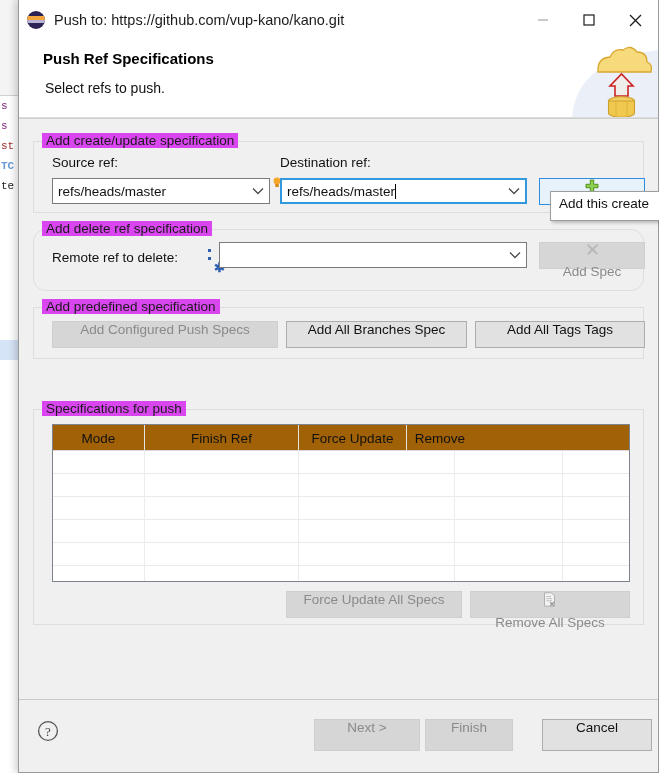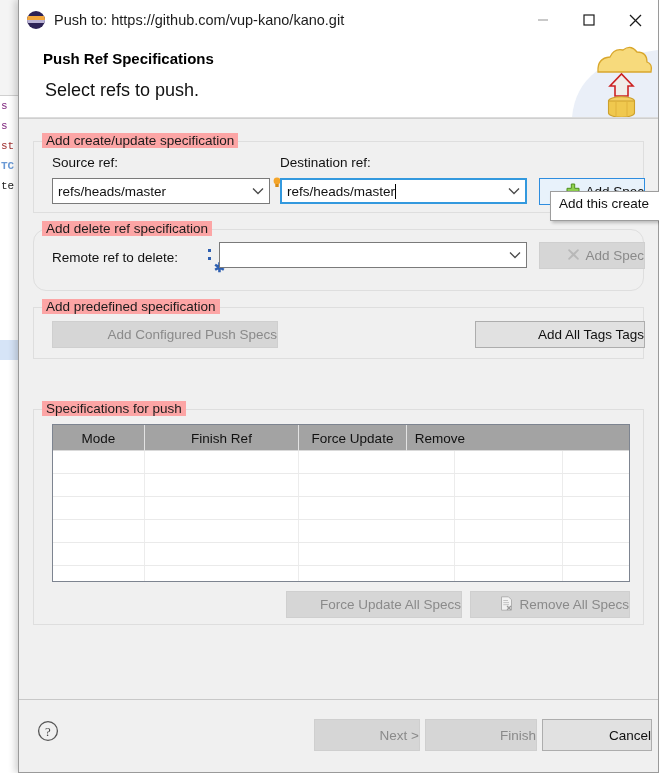--- a/index.html
+++ b/index.html
@@ -79,21 +79,21 @@
     position: relative;
     border-bottom: 1px solid #dcdcdc;
     overflow: hidden;
   }
   #banner-title {
     position: absolute; left: 24px; top: 10px;
     font-size: 15px; font-weight: bold; color: #000;
   }
   #banner-sub {
     position: absolute; left: 26px; top: 40px;
-    font-size: 18px; color: #111;
+    font-size: 14px; color: #111;
   }
   #banner-art {
     position: absolute; right: 0; top: 0; width: 128px; height: 78px;
   }
 
   
   #content {
     position: absolute; left: 0; top: 118px;
     width: 639px; height: 580px;
     background: #f0f0f0;
@@ -102,21 +102,21 @@
 
   
   .group {
     position: absolute;
     border: 1px solid #dedede;
     background: transparent;
   }
   .group > .glabel {
     position: absolute;
     top: -9px; left: 8px;
-    background: #fca5a5;
+    background: #d946ef;
     padding: 0 4px;
     font-size: 13.5px; color: #1b1b1b;
     white-space: nowrap;
   }
 
   .flabel { font-size: 13.5px; color: #111; position: absolute; }
 
   
   .combo {
     position: absolute;
@@ -141,24 +141,25 @@
     display: inline-block; width: 1px; height: 15px;
     background: #000; vertical-align: -3px; margin-left: 0px;
   }
 
   
   .btn {
     position: absolute;
     background: #e1e1e1;
     border: 1px solid #adadad;
     font-size: 13.5px; color: #111;
-    display: flex; align-items: center; justify-content: flex-end;
+    display: flex; align-items: center; justify-content: flex-start;
     gap: 5px;
     white-space: nowrap;
     cursor: default;
+    flex-direction: column;
   }
   .btn.primary {
     background: #e8f2fb; border: 1px solid #2e8ddf;
   }
   .btn.disabled { color: #8a8a8a; background: #d6d6d6; border: 1px solid #cfcfcf; }
   .btn.plain { background: #e1e1e1; border: 1px solid #adadad; }
 
   
   .bulb { position: absolute; width: 8px; height: 11px; }
   .star { position: absolute; font-size: 13px; color: #2e5fb0; font-weight: bold; }
@@ -177,21 +178,21 @@
     overflow: hidden;
   }
 
   
   #spec-table {
     position: absolute;
     background: #fff;
     border: 1px solid #7d8490;
     overflow: hidden;
   }
-  #thead { display: flex; height: 26px; border-bottom: 1px solid #d9d9d9; background: #a3a3a3; }
+  #thead { display: flex; height: 26px; border-bottom: 1px solid #d9d9d9; background: #a16207; }
   #thead .th {
     font-size: 13.5px; color: #111;
     display: flex; align-items: center; justify-content: center;
     border-right: 1px solid #e3e3e3;
     height: 26px;
   }
   #thead .th:last-child { border-right: none; }
   .trow { display: flex; height: 23px; border-bottom: 1px solid #eaeaea; }
   .trow .td { border-right: 1px solid #ececec; height: 100%; }
   .trow .td:last-child { border-right: none; }
@@ -332,20 +333,23 @@
         <span>Add Spec</span>
       </div>
     </div>
 
     <div class="group" style="left:14px; top:188px; width:611px; height:52px;">
       <span class="glabel">Add predefined specification</span>
 
       <div class="btn disabled" style="left:18px; top:13px; width:226px; height:27px;">
         <span>Add Configured Push Specs</span>
       </div>
+      <div class="btn plain" style="left:252px; top:13px; width:181px; height:27px;">
+        <span>Add All Branches Spec</span>
+      </div>
       <div class="btn plain" style="left:441px; top:13px; width:170px; height:27px;">
         <span>Add All Tags Tags</span>
       </div>
     </div>
 
     <div class="group" style="left:14px; top:256px; width:611px; height:216px;margin-top:34px;">
       <span class="glabel">Specifications for push</span>
 
       <div id="spec-table" style="left:18px; top:14px; width:578px; height:158px;">
         <div id="thead">
@@ -426,21 +430,21 @@
     <span id="help-icon">
       <svg width="22" height="22" viewBox="0 0 22 22">
         <circle cx="11" cy="11" r="9.4" fill="none" stroke="#555" stroke-width="1.3"></circle>
         <text x="11" y="15.6" text-anchor="middle" font-family="Liberation Serif, serif" font-size="13" fill="#444">?</text>
       </svg>
     </span>
 
     <div class="btn disabled" style="left:295px; top:19px; width:106px; height:32px;">
       <span>Next &gt;</span>
     </div>
-    <div class="btn disabled" style="left:406px; top:19px; width:112px; height:32px;">
+    <div class="btn disabled" style="left:406px; top:19px; width:88px; height:32px;">
       <span>Finish</span>
     </div>
     <div class="btn plain" style="left:523px; top:19px; width:110px; height:32px;">
       <span>Cancel</span>
     </div>
   </div>
 
 </div>
 
 </body></html>

